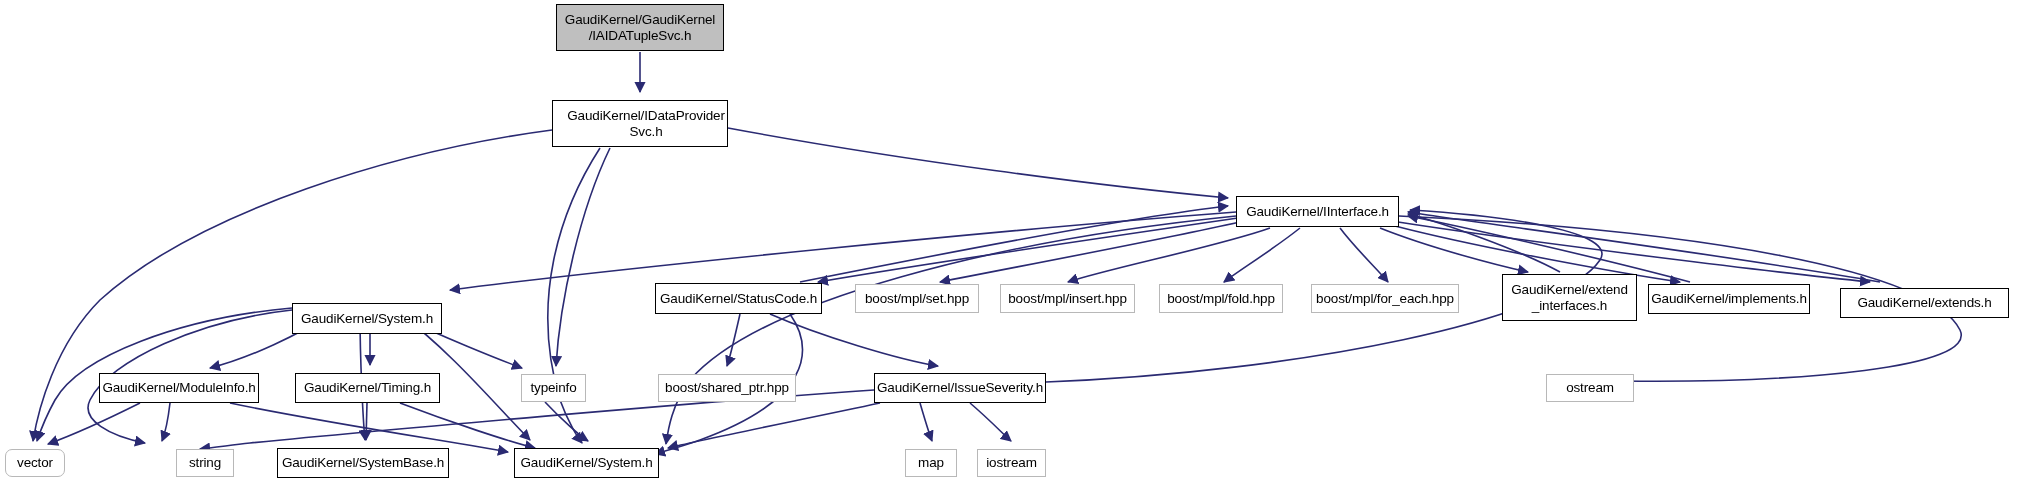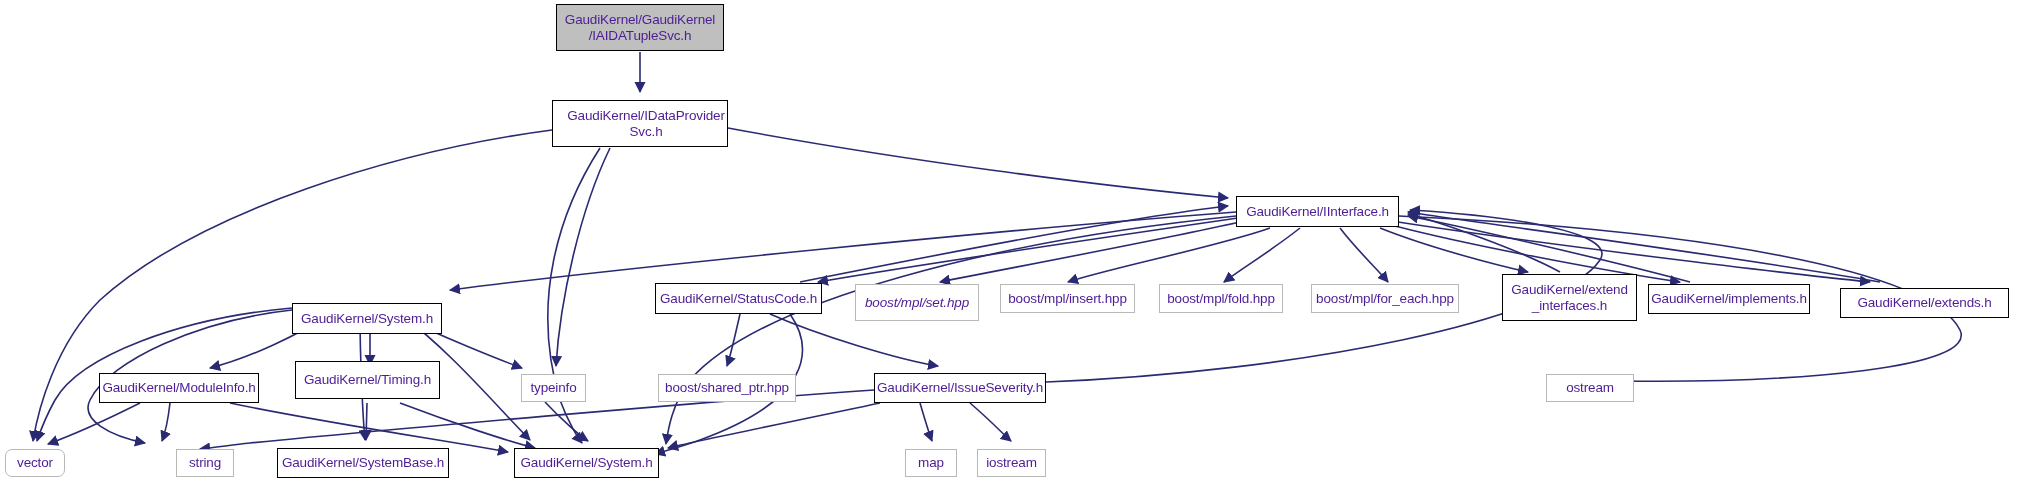--- a/index.html
+++ b/index.html
@@ -35,21 +35,21 @@
   }
   .node {
     position: absolute;
     box-sizing: border-box;
     display: flex;
     align-items: center;
     justify-content: center;
     text-align: center;
     line-height: 1.18;
     background: #ffffff;
-    color: #4c1d95;
+    color: #000000;
     font-size: 13.5px;
     letter-spacing: -0.15px;
     white-space: pre-line;
     z-index: 3;
   }
   .node.strong {
     border: 1.6px solid #000000;
   }
   .node.weak {
     border: 1.2px solid #b8b8b8;
@@ -120,30 +120,30 @@
   </svg>
 
   <div id="nodes-group">
       <div class="node root" style="left: 556px; top: 4px; width: 168px; height: 47px;"><span class="label">GaudiKernel/GaudiKernel
 /IAIDATupleSvc.h</span></div>
       <div class="node strong" style="left: 552px; top: 100px; width: 176px; height: 47px; padding-left: 12px;"><span class="label">GaudiKernel/IDataProvider
 Svc.h</span></div>
       <div class="node strong" style="left: 1236px; top: 196px; width: 163px; height: 31px;"><span class="label">GaudiKernel/IInterface.h</span></div>
       <div class="node strong" style="left: 292px; top: 283px; width: 150px; height: 31px; margin-top: 20px;"><span class="label">GaudiKernel/System.h</span></div>
       <div class="node strong" style="left: 655px; top: 283px; width: 167px; height: 31px;"><span class="label">GaudiKernel/StatusCode.h</span></div>
-      <div class="node weak" style="left: 855px; top: 284px; width: 124px; height: 37px; font-style: italic;"><span class="label">boost/mpl/set.hpp</span></div>
+      <div class="node weak" style="left: 855px; top: 284px; width: 124px; height: 29px;"><span class="label">boost/mpl/set.hpp</span></div>
       <div class="node weak" style="left: 1000px; top: 284px; width: 135px; height: 29px;"><span class="label">boost/mpl/insert.hpp</span></div>
       <div class="node weak" style="left: 1159px; top: 284px; width: 124px; height: 29px;"><span class="label">boost/mpl/fold.hpp</span></div>
       <div class="node weak" style="left: 1311px; top: 284px; width: 148px; height: 29px;"><span class="label">boost/mpl/for_each.hpp</span></div>
       <div class="node strong" style="left: 1502px; top: 274px; width: 135px; height: 47px;"><span class="label">GaudiKernel/extend
 _interfaces.h</span></div>
       <div class="node strong" style="left: 1648px; top: 284px; width: 162px; height: 30px;"><span class="label">GaudiKernel/implements.h</span></div>
       <div class="node strong" style="left: 1840px; top: 288px; width: 169px; height: 30px;"><span class="label">GaudiKernel/extends.h</span></div>
       <div class="node strong" style="left: 99px; top: 373px; width: 160px; height: 30px;"><span class="label">GaudiKernel/ModuleInfo.h</span></div>
-      <div class="node strong" style="left: 295px; top: 361px; width: 145px; height: 38px;"><span class="label">GaudiKernel/Timing.h</span></div>
+      <div class="node strong" style="left: 295px; top: 373px; width: 145px; height: 30px;"><span class="label">GaudiKernel/Timing.h</span></div>
       <div class="node weak" style="left: 521px; top: 374px; width: 65px; height: 28px;"><span class="label">typeinfo</span></div>
       <div class="node weak" style="left: 658px; top: 374px; width: 138px; height: 28px;"><span class="label">boost/shared_ptr.hpp</span></div>
       <div class="node strong" style="left: 874px; top: 373px; width: 172px; height: 30px;"><span class="label">GaudiKernel/IssueSeverity.h</span></div>
       <div class="node weak" style="left: 1546px; top: 374px; width: 88px; height: 28px;"><span class="label">ostream</span></div>
       <div class="node weak" style="left: 5px; top: 449px; width: 60px; height: 28px; border-radius: 7px;"><span class="label">vector</span></div>
       <div class="node weak" style="left: 133px; top: 449px; width: 58px; height: 28px; margin-left: 43px;"><span class="label">string</span></div>
       <div class="node strong" style="left: 277px; top: 448px; width: 172px; height: 30px;"><span class="label">GaudiKernel/SystemBase.h</span></div>
       <div class="node strong" style="left: 514px; top: 448px; width: 145px; height: 30px;"><span class="label">GaudiKernel/System.h</span></div>
       <div class="node weak" style="left: 905px; top: 449px; width: 52px; height: 28px;"><span class="label">map</span></div>
       <div class="node weak" style="left: 977px; top: 449px; width: 69px; height: 28px;"><span class="label">iostream</span></div>

